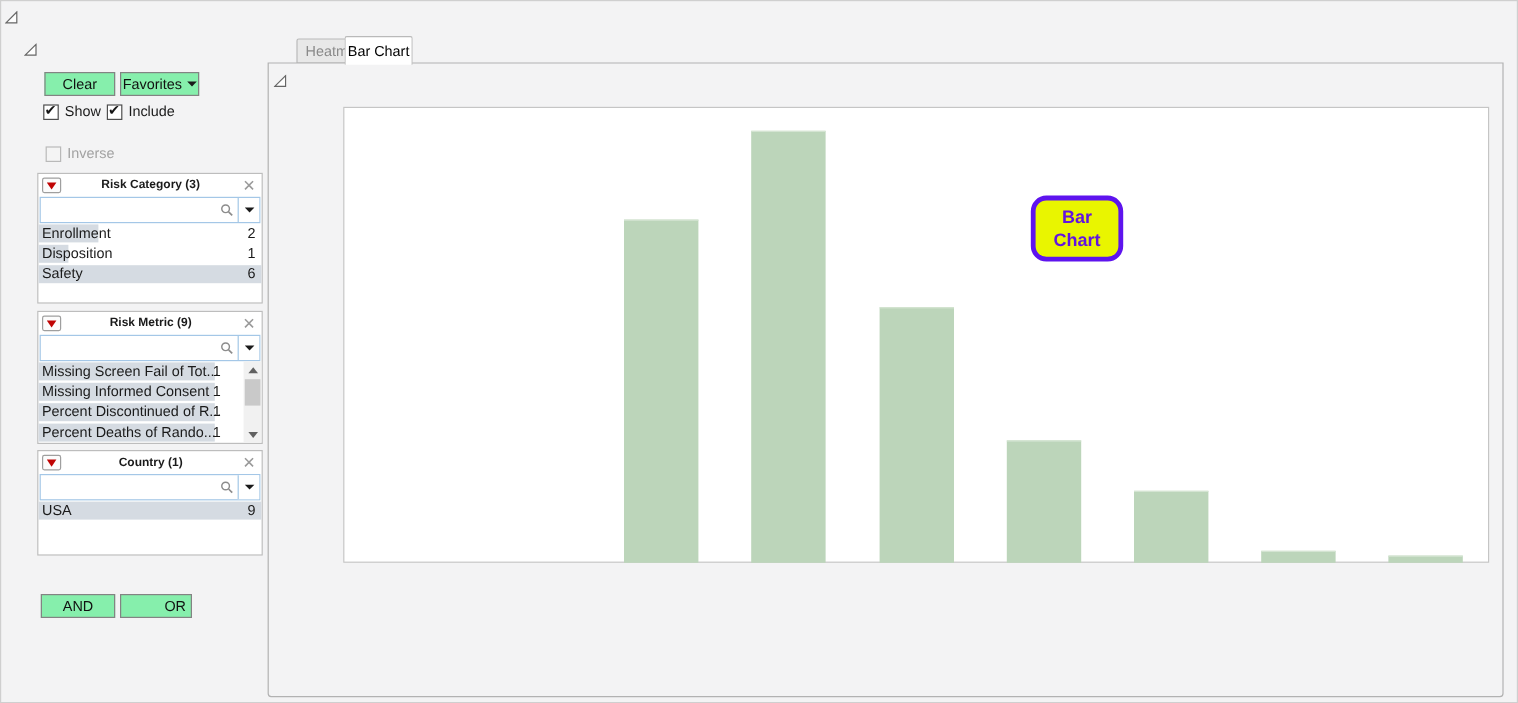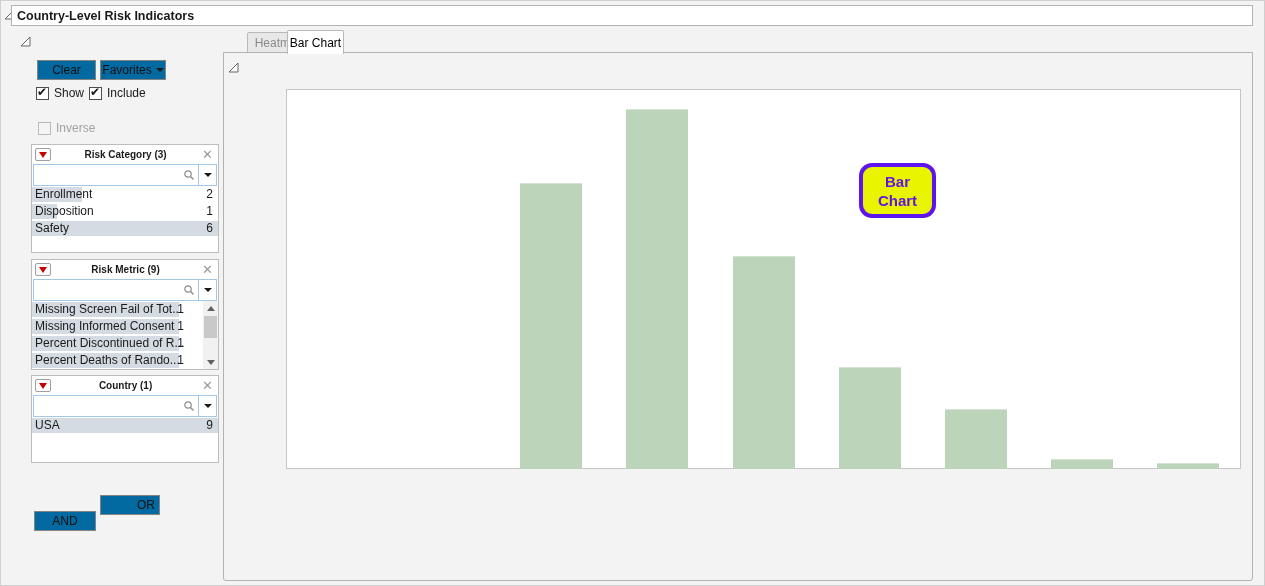--- a/index.html
+++ b/index.html
@@ -9,21 +9,21 @@
   .abs{position:absolute;}
   .whitebox{background:#fff;border:1px solid #b2b2b2;box-sizing:border-box;}
   .hdr-title{font-weight:bold;font-size:12.5px;white-space:nowrap;}
   .disc{width:11px;height:11px;}
   
   .redtri-btn{display:inline-flex;align-items:center;justify-content:center;width:17px;height:14px;
     background:#fcfcfc;border:1px solid #9f9f9f;border-radius:2px;box-sizing:border-box;cursor:default;}
   .redtri{width:0;height:0;border-left:4px solid transparent;border-right:4px solid transparent;
     border-top:6px solid #c00404;}
   
-  .btn{display:flex;align-items:center;justify-content:center;background:#0369a1;
+  .btn{display:flex;align-items:center;justify-content:center;background:#86efac;
     border:1px solid #838383;box-sizing:border-box;font-size:12px;color:#111;}
   .dd-arrow{display:inline-block;width:0;height:0;border-left:4px solid transparent;
     border-right:4px solid transparent;border-top:4px solid #1a1a1a;margin-left:6px;}
   
   .cbrow{display:flex;align-items:center;gap:5px;}
   .cb{width:13px;height:13px;background:#fff;border:1px solid #4d4d4d;box-sizing:border-box;
     position:relative;}
   .cb .tick{position:absolute;left:0px;top:-3px;font-size:12px;color:#151515;font-weight:bold;}
   .cb.disabled{border-color:#b9b9b9;background:#f4f4f4;}
   .lbl-disabled{color:#a2a2a2;}
@@ -77,23 +77,20 @@
     line-height:19px;white-space:pre-line;}
 </style>
 </head>
 <body>
 
 <div id="app">
 
   <svg class="disc abs" style="left:3px;top:8px;">
     <polygon points="1,10 10,10 10,1" fill="#fdfdfd" stroke="#666"></polygon>
     </svg>
-  <div class="whitebox abs" style="left:10px;top:4px;width:1242px;height:21px;display:flex;align-items:center;">
-    <span class="hdr-title" style="padding-left:5px;">Country-Level Risk Indicators</span>
-  </div>
 
   <svg class="disc abs" style="left:19px;top:35px;">
     <polygon points="1,10 10,10 10,1" fill="#fdfdfd" stroke="#666"></polygon>
     </svg>
 
   <div class="btn abs" style="left:36px;top:59px;width:59px;height:20px;">
     <span>Clear</span>
   </div>
   <div class="btn abs" style="left:99px;top:59px;width:66px;height:20px;">
     <span>Favorites</span>
@@ -193,21 +190,21 @@
           <span class="search-dd">
             <span class="dd-arrow" style="margin-left:0;"></span>
           </span>
         </div>
         <div class="sec-list" style="height: 73px;">
           <div class="f-row" style="width: 100%;"><div class="rowbar" style="width: 100%;"></div><span class="rowlbl">USA</span><span class="rowcount" style="right: 5px;">9</span></div>
         </div>
       </div>
     </div>
 
-  <div class="btn abs" style="left:33px;top:494px;width:62px;height:20px;margin-top:16px;">
+  <div class="btn abs" style="left:33px;top:494px;width:62px;height:20px;">
     <span>AND</span>
   </div>
   <div class="btn abs" style="left:99px;top:494px;width:60px;height:20px;padding-left:32px;">
     <span>OR</span>
   </div>
 
   <div class="tab inactive abs" style="left:222px;top:31px;width:64px;height:21px;">
     <span>Heatmap</span>
   </div>
   <div class="tab active abs" style="left:286px;top:29px;width:57px;height:24px;">

